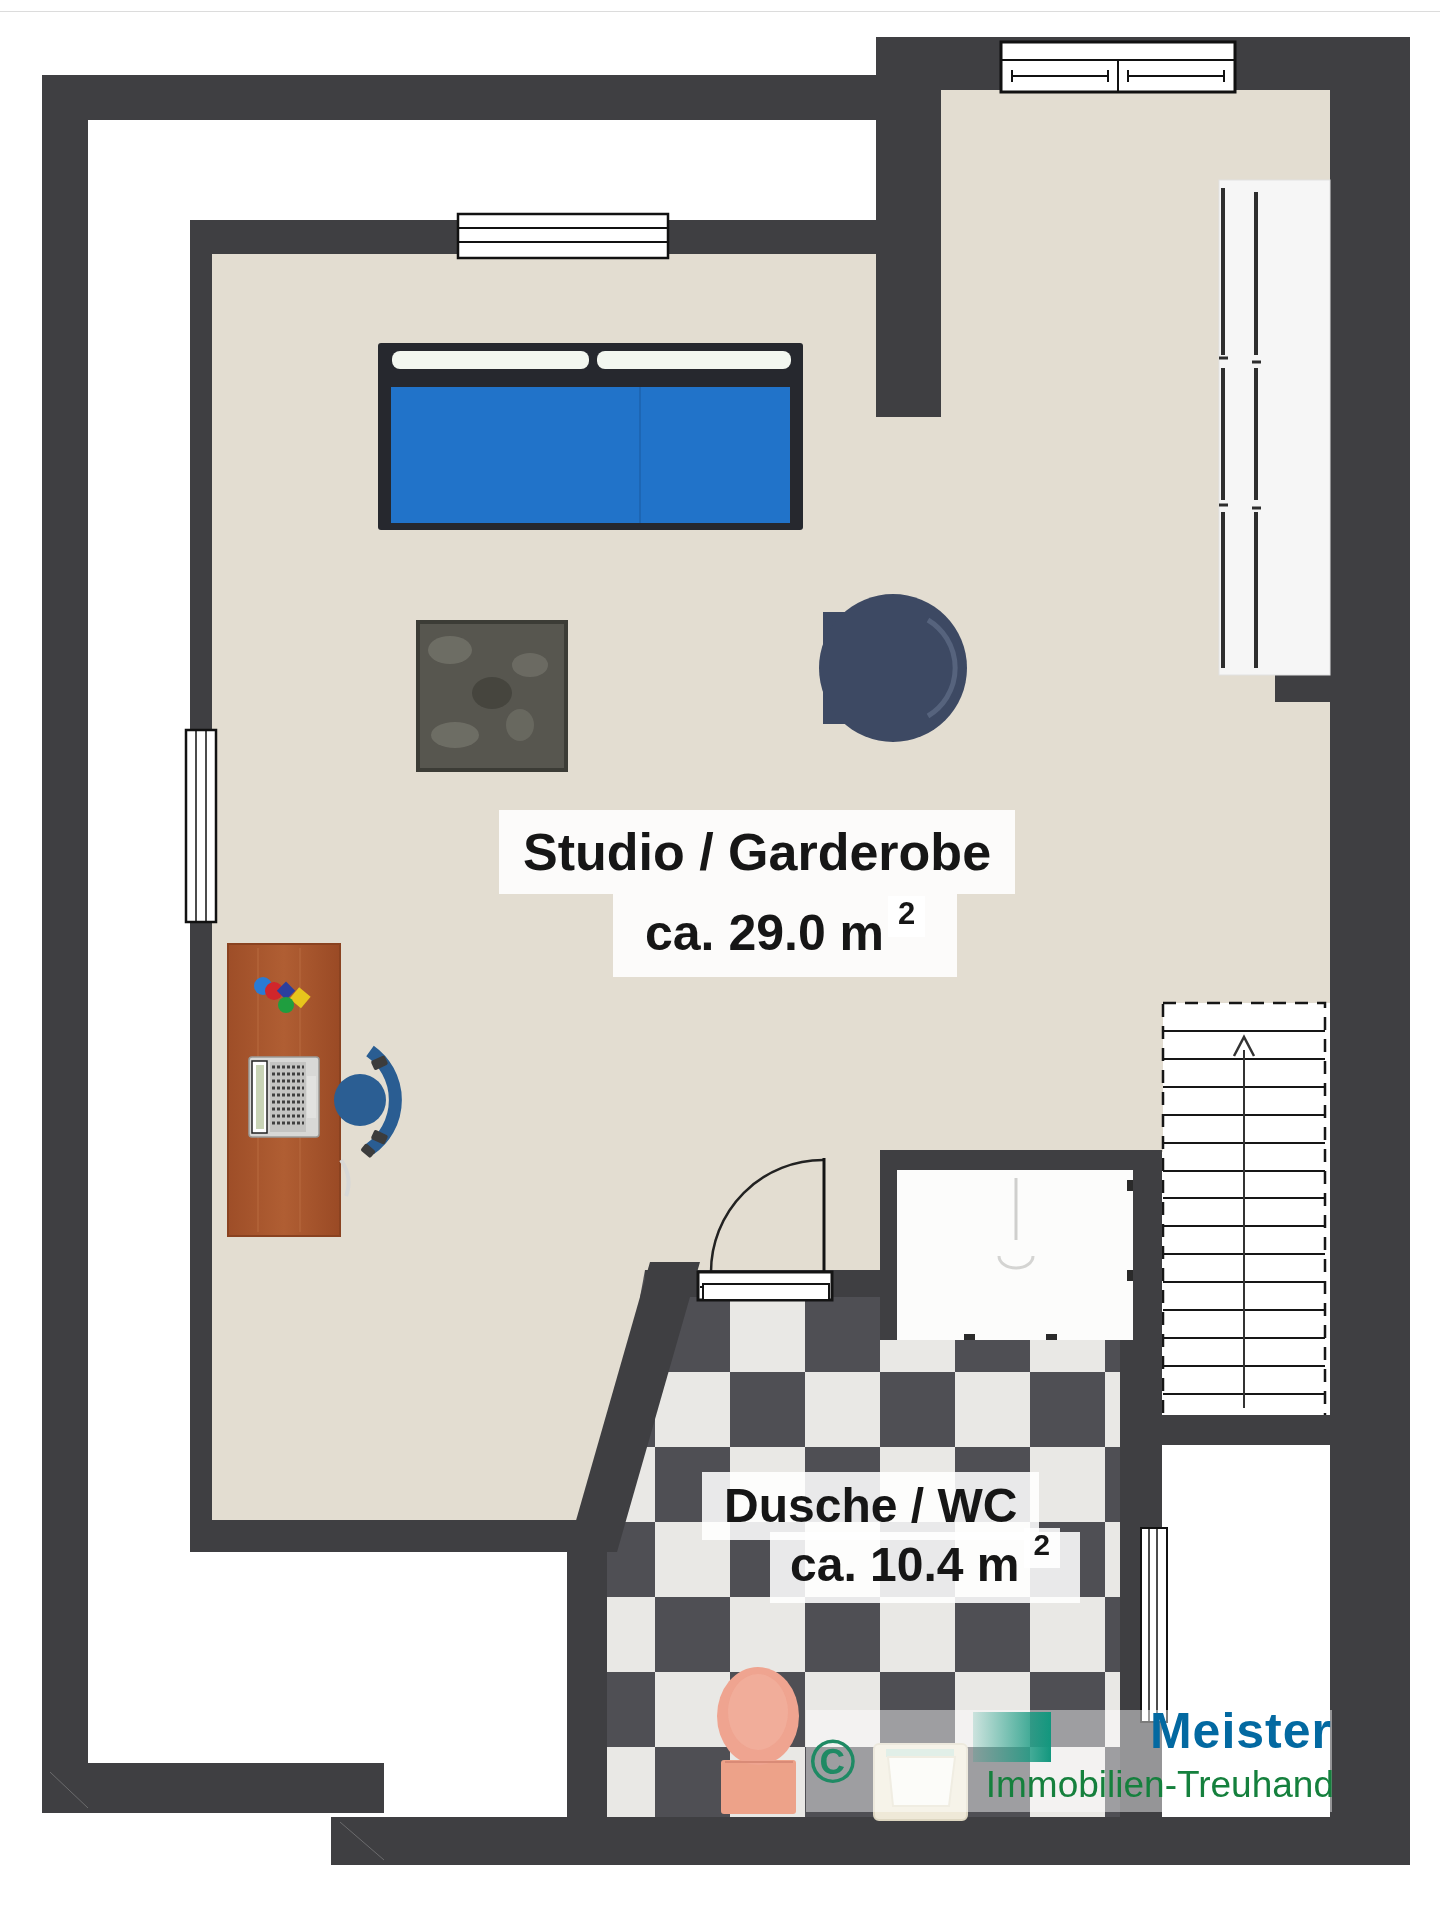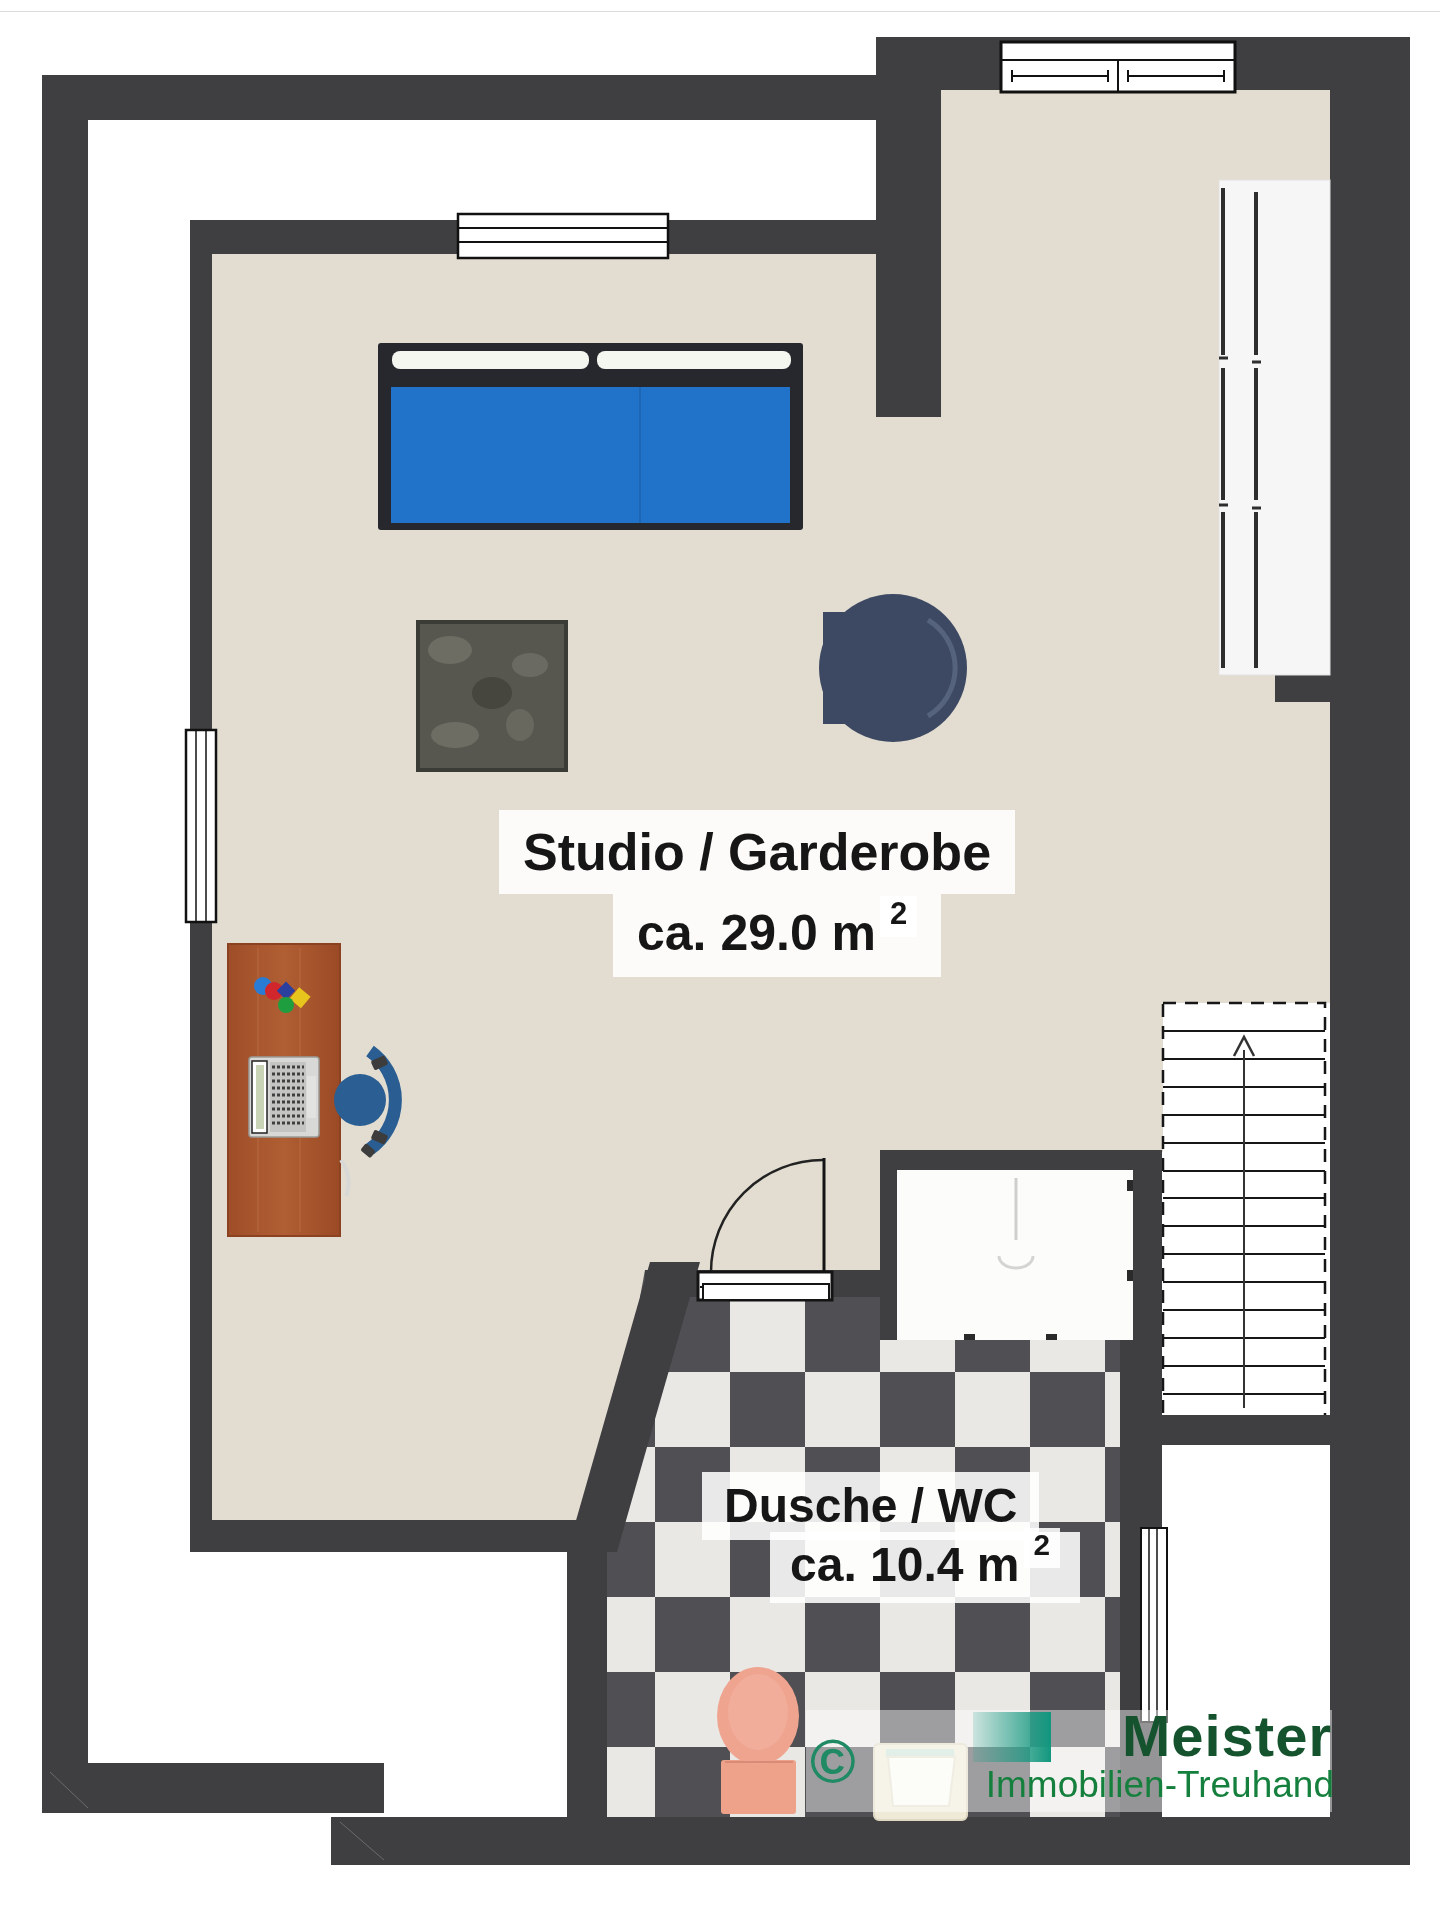--- a/index.html
+++ b/index.html
@@ -2,33 +2,33 @@
 <html><head>
 <meta charset="utf-8">
 <style>
   html,body{margin:0;padding:0;background:#fff;}
   .plan{position:relative;width:1440px;height:1909px;background:#ffffff;overflow:hidden;
         font-family:"Liberation Sans",sans-serif;}
   .plan svg{position:absolute;left:0;top:0;z-index:1;}
   .lbl{position:absolute;z-index:2;background:rgba(255,255,255,0.88);color:#161616;
        font-weight:bold;white-space:nowrap;line-height:1;}
   .lbl-name-studio{left:499px;top:810px;font-size:52px;padding:16px 24px;}
-  .lbl-area-studio{left:613px;top:894px;font-size:50px;padding:14px 24px;}
+  .lbl-area-studio{left:613px;top:894px;font-size:50px;padding:14px 32px;}
   .lbl-name-bath{left:702px;top:1472px;font-size:48px;padding:10px 22px;}
   .lbl-area-bath{left:770px;top:1532px;font-size:48px;padding:9px 20px;}
   .lblsup{display:inline-block;font-size:0.62em;position:relative;top:-26px;
           background:rgba(255,255,255,0.88);padding:2px 10px 8px;margin-left:4px;}
   .watermark{position:absolute;z-index:3;left:0;top:0;width:100%;height:100%;pointer-events:none;}
   .wm-band{position:absolute;left:806px;top:1710px;width:526px;height:102px;
            background:rgba(255,255,255,0.45);}
   .wm-teal{position:absolute;left:973px;top:1712px;width:78px;height:50px;
            background:linear-gradient(90deg,rgba(26,158,134,0.18),#12977e);}
   .wm-copy{position:absolute;left:810px;top:1726px;font-size:62px;font-weight:bold;color:#1f8a64;}
-  .wm-brand{position:absolute;right:108px;top:1702px;font-size:58px;font-weight:bold;
-            color:#14532d;letter-spacing:1px;}
+  .wm-brand{position:absolute;right:108px;top:1702px;font-size:50px;font-weight:bold;
+            color:#0369a1;letter-spacing:1px;}
   .wm-sub{position:absolute;right:106px;top:1764px;font-size:37px;font-weight:400;color:#15803d;}
   .topline{position:absolute;left:0;top:11px;width:100%;height:1px;background:#dcdcdc;z-index:1;}
 </style>
 </head>
 <body>
 
 <div class="plan">
   <div class="topline"></div>
 
   <svg width="1440" height="1909" viewBox="0 0 1440 1909">

